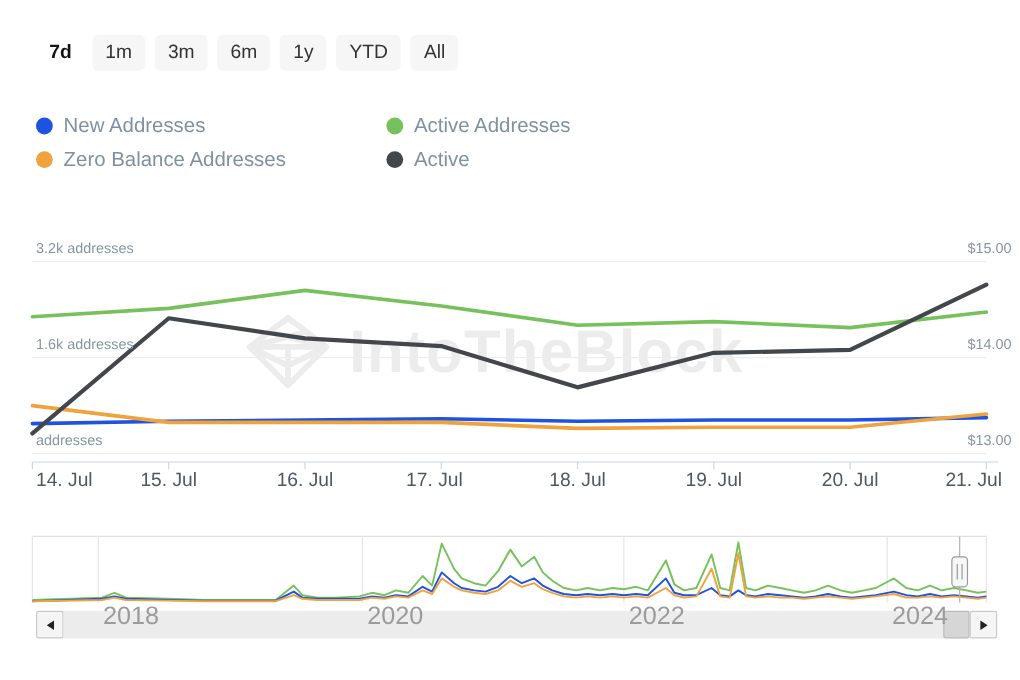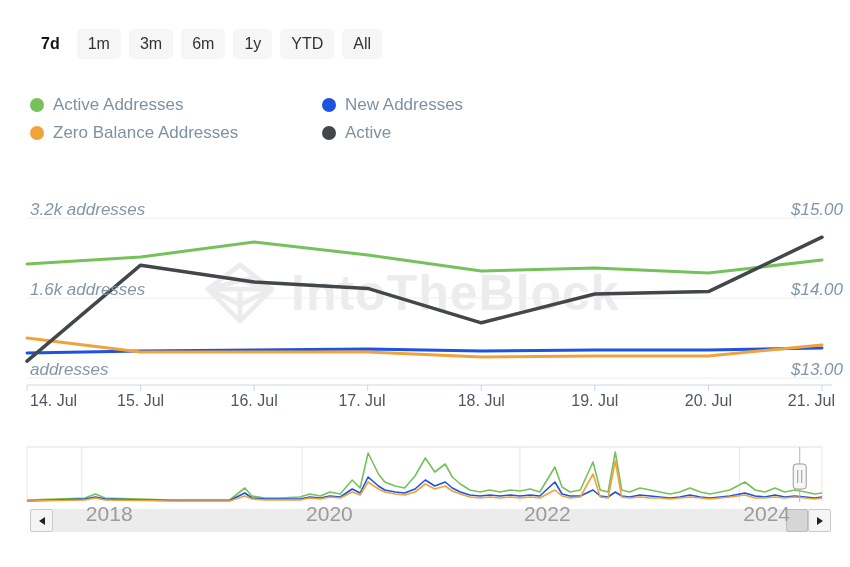--- a/index.html
+++ b/index.html
@@ -16,21 +16,21 @@
   .legend{position:absolute;left:30px;top:95px;display:grid;grid-template-columns:292px auto;row-gap:8px;}
   .legend-item{display:flex;align-items:center;gap:9px;cursor:pointer;}
   .legend-dot{width:14px;height:14px;border-radius:50%;flex:0 0 auto;}
   .legend-label{font-size:17px;color:#7e91a2;}
 
   
   .main-chart{position:absolute;left:0;top:0;width:850px;height:430px;}
   .main-svg{position:absolute;left:0;top:190px;z-index:2;}
   .watermark{position:absolute;left:203px;top:262px;display:flex;align-items:center;gap:14px;z-index:1;}
   .wm-text{font-size:50px;font-weight:bold;color:#ececec;letter-spacing:1px;}
-  .axis-label-y{position:absolute;font-size:17px;color:#8496a6;z-index:3;font-style:italic;}
+  .axis-label-y{position:absolute;font-size:12px;color:#8496a6;z-index:3;}
   .axis-label-y.right{text-align:right;}
   .axis-label-x{position:absolute;top:392px;font-size:16px;color:#4f5860;white-space:nowrap;z-index:3;}
 
   
   .navigator{position:absolute;left:0;top:445px;width:850px;height:60px;}
   .nav-svg{position:absolute;left:0;top:0;}
   .year-label{position:absolute;top:21px;font-size:21px;color:#9b9b9b;z-index:2;margin-top:36px;}
 
   
   .scrollbar{position:absolute;left:30px;top:509px;width:801px;height:23px;display:flex;}
@@ -52,26 +52,26 @@
       <button class="range-btn">1m</button>
       <button class="range-btn">3m</button>
       <button class="range-btn">6m</button>
       <button class="range-btn">1y</button>
       <button class="range-btn">YTD</button>
       <button class="range-btn">All</button>
     </div>
 
   <div class="legend">
       <div class="legend-item">
+        <span class="legend-dot" style="background: rgb(29, 83, 224);"></span>
+        <span class="legend-label">New Addresses</span>
+      </div>
+      <div class="legend-item">
         <span class="legend-dot" style="background: rgb(118, 193, 91);"></span>
         <span class="legend-label">Active Addresses</span>
-      </div>
-      <div class="legend-item">
-        <span class="legend-dot" style="background: rgb(29, 83, 224);"></span>
-        <span class="legend-label">New Addresses</span>
       </div>
       <div class="legend-item">
         <span class="legend-dot" style="background: rgb(240, 162, 60);"></span>
         <span class="legend-label">Zero Balance Addresses</span>
       </div>
       <div class="legend-item">
         <span class="legend-dot" style="background: rgb(66, 71, 75);"></span>
         <span class="legend-label">Active</span>
       </div>
     </div>

